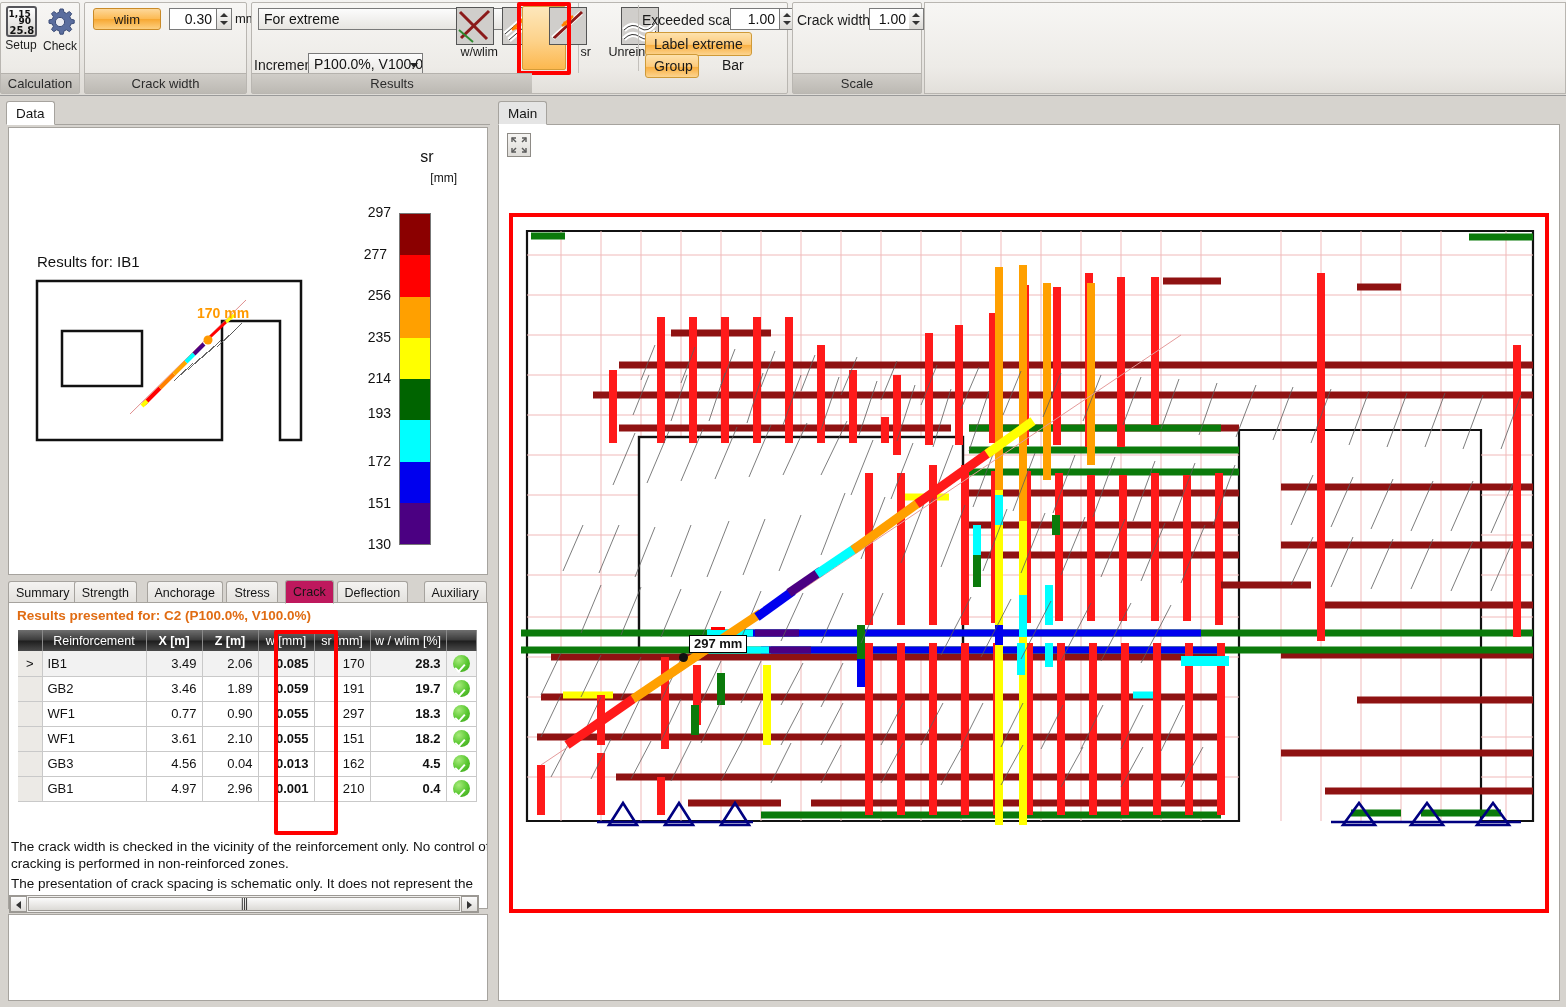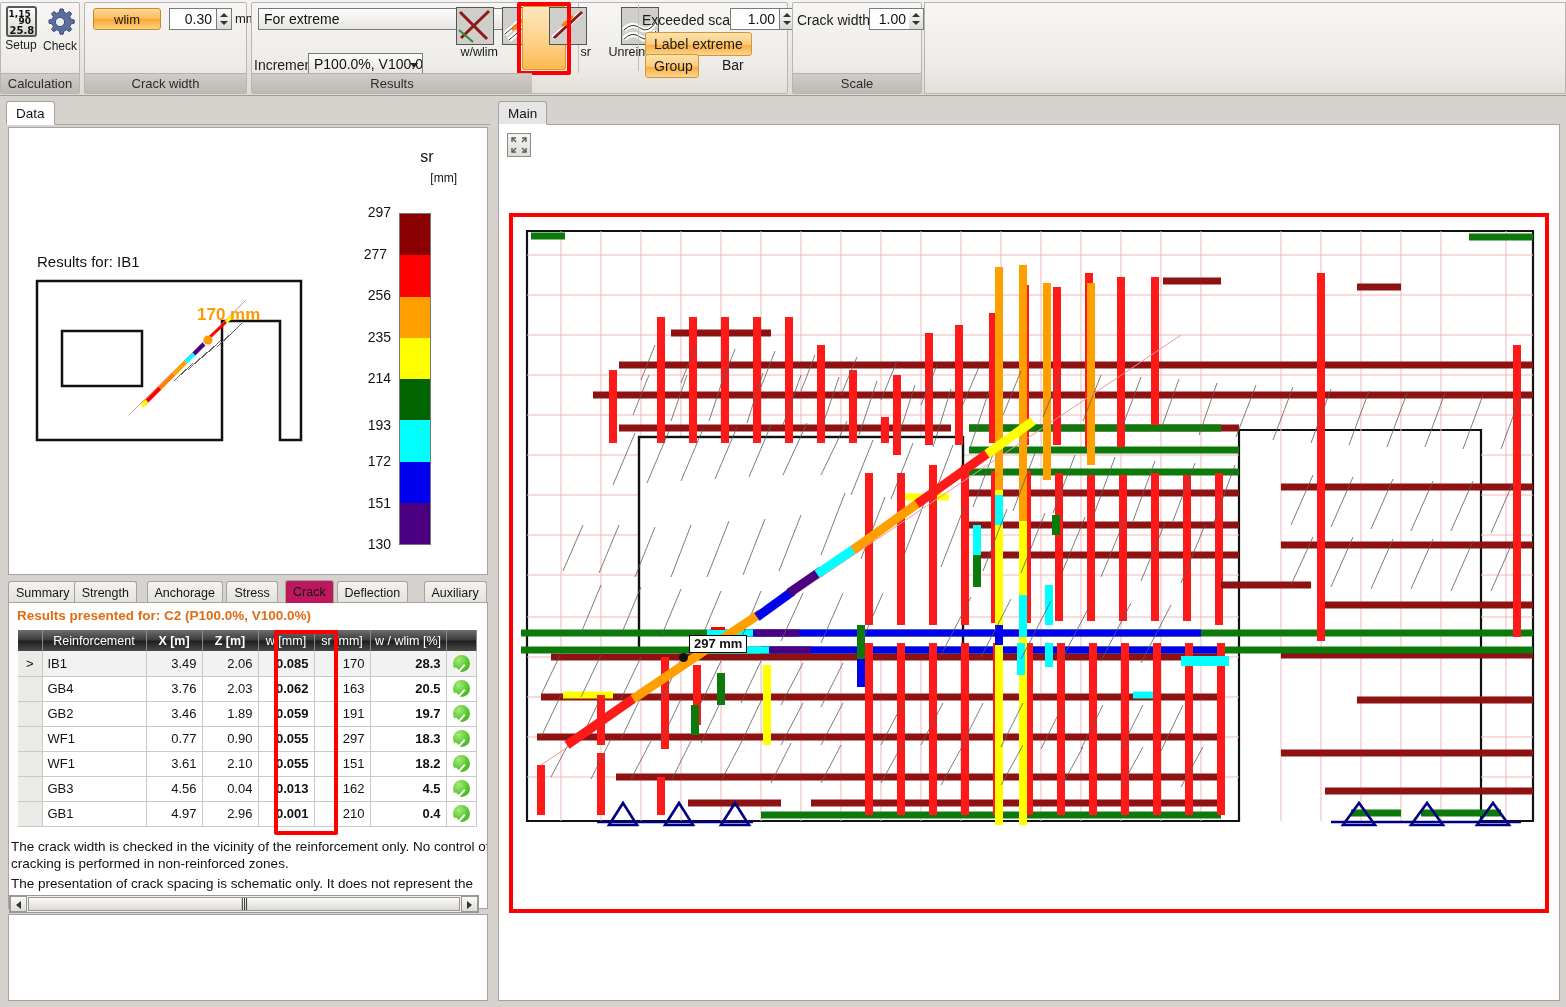--- a/index.html
+++ b/index.html
@@ -438,41 +438,41 @@
         <line x1="154" y1="92" x2="166" y2="80"></line>
         <line x1="161" y1="86" x2="173" y2="74"></line>
         <line x1="168" y1="80" x2="180" y2="68"></line>
         <line x1="175" y1="74" x2="187" y2="62"></line>
         <line x1="183" y1="69" x2="195" y2="57"></line>
         <line x1="190" y1="63" x2="202" y2="51"></line>
         <line x1="196" y1="57" x2="208" y2="45"></line>
       </g>
       <circle cx="174" cy="62" r="4.5" fill="#ff9900"></circle>
     </svg>
-    <div style="position:absolute; left:188px; top:177px; font-size:17px; font-weight:bold; color:#ff9900;">170 mm</div>
+    <div style="position:absolute; left:188px; top:177px; font-size:14px; font-weight:bold; color:#ff9900;">170 mm</div>
 
     <div class="legend-title" style="left:388px; top:20px;">sr</div>
     <div class="legend-unit" style="left:388px; top:43px;">[mm]</div>
     <div id="legend-bar" style="left:390px; top:85px;">
         <div style="background: rgb(139, 0, 0);"></div>
         <div style="background: rgb(255, 0, 0);"></div>
         <div style="background: rgb(255, 160, 0);"></div>
         <div style="background: rgb(255, 255, 0);"></div>
         <div style="background: rgb(0, 100, 0);"></div>
         <div style="background: rgb(0, 255, 255);"></div>
         <div style="background: rgb(0, 0, 238);"></div>
         <div style="background: rgb(75, 0, 130);"></div>
       </div>
     <div id="legend-ticks">
         <div class="legend-tick" style="left: 340px; top: 76px;">297</div>
         <div class="legend-tick" style="left: 336px; top: 117.5px;">277</div>
         <div class="legend-tick" style="left: 340px; top: 159px;">256</div>
         <div class="legend-tick" style="left: 340px; top: 200.5px;">235</div>
         <div class="legend-tick" style="left: 340px; top: 242px;">214</div>
-        <div class="legend-tick" style="left: 340px; top: 289px;">193</div>
+        <div class="legend-tick" style="left: 340px; top: 277px;">193</div>
         <div class="legend-tick" style="left: 340px; top: 325px;">172</div>
         <div class="legend-tick" style="left: 340px; top: 366.5px;">151</div>
         <div class="legend-tick" style="left: 340px; top: 408px;">130</div>
       </div>
   </div>
 
   <div class="tabstrip" id="tbl-tabs">
     <div id="tbl-tabs-inner" style="position:relative; height:24px;">
         <div class="tab small" style="left: 0px; top: 1px;">Summary</div>
         <div class="tab small" style="left: 65.7px; top: 1px;">Strength</div>
@@ -503,30 +503,20 @@
         </thead>
       <tbody id="tbody">
           <tr class="sel">
             <td class="selcol">&gt;</td>
             <td class="">IB1</td>
             <td class="num">3.49</td>
             <td class="num">2.06</td>
             <td class="bold">0.085</td>
             <td class="num">170</td>
             <td class="bold">28.3</td>
-            <td class="okcol"><span class="okmark"></span></td>
-          </tr>
-          <tr>
-            <td class="selcol"></td>
-            <td class="">GB4</td>
-            <td class="num">3.76</td>
-            <td class="num">2.03</td>
-            <td class="bold">0.062</td>
-            <td class="num">163</td>
-            <td class="bold">20.5</td>
             <td class="okcol"><span class="okmark"></span></td>
           </tr>
           <tr>
             <td class="selcol"></td>
             <td class="">GB2</td>
             <td class="num">3.46</td>
             <td class="num">1.89</td>
             <td class="bold">0.059</td>
             <td class="num">191</td>
             <td class="bold">19.7</td>

